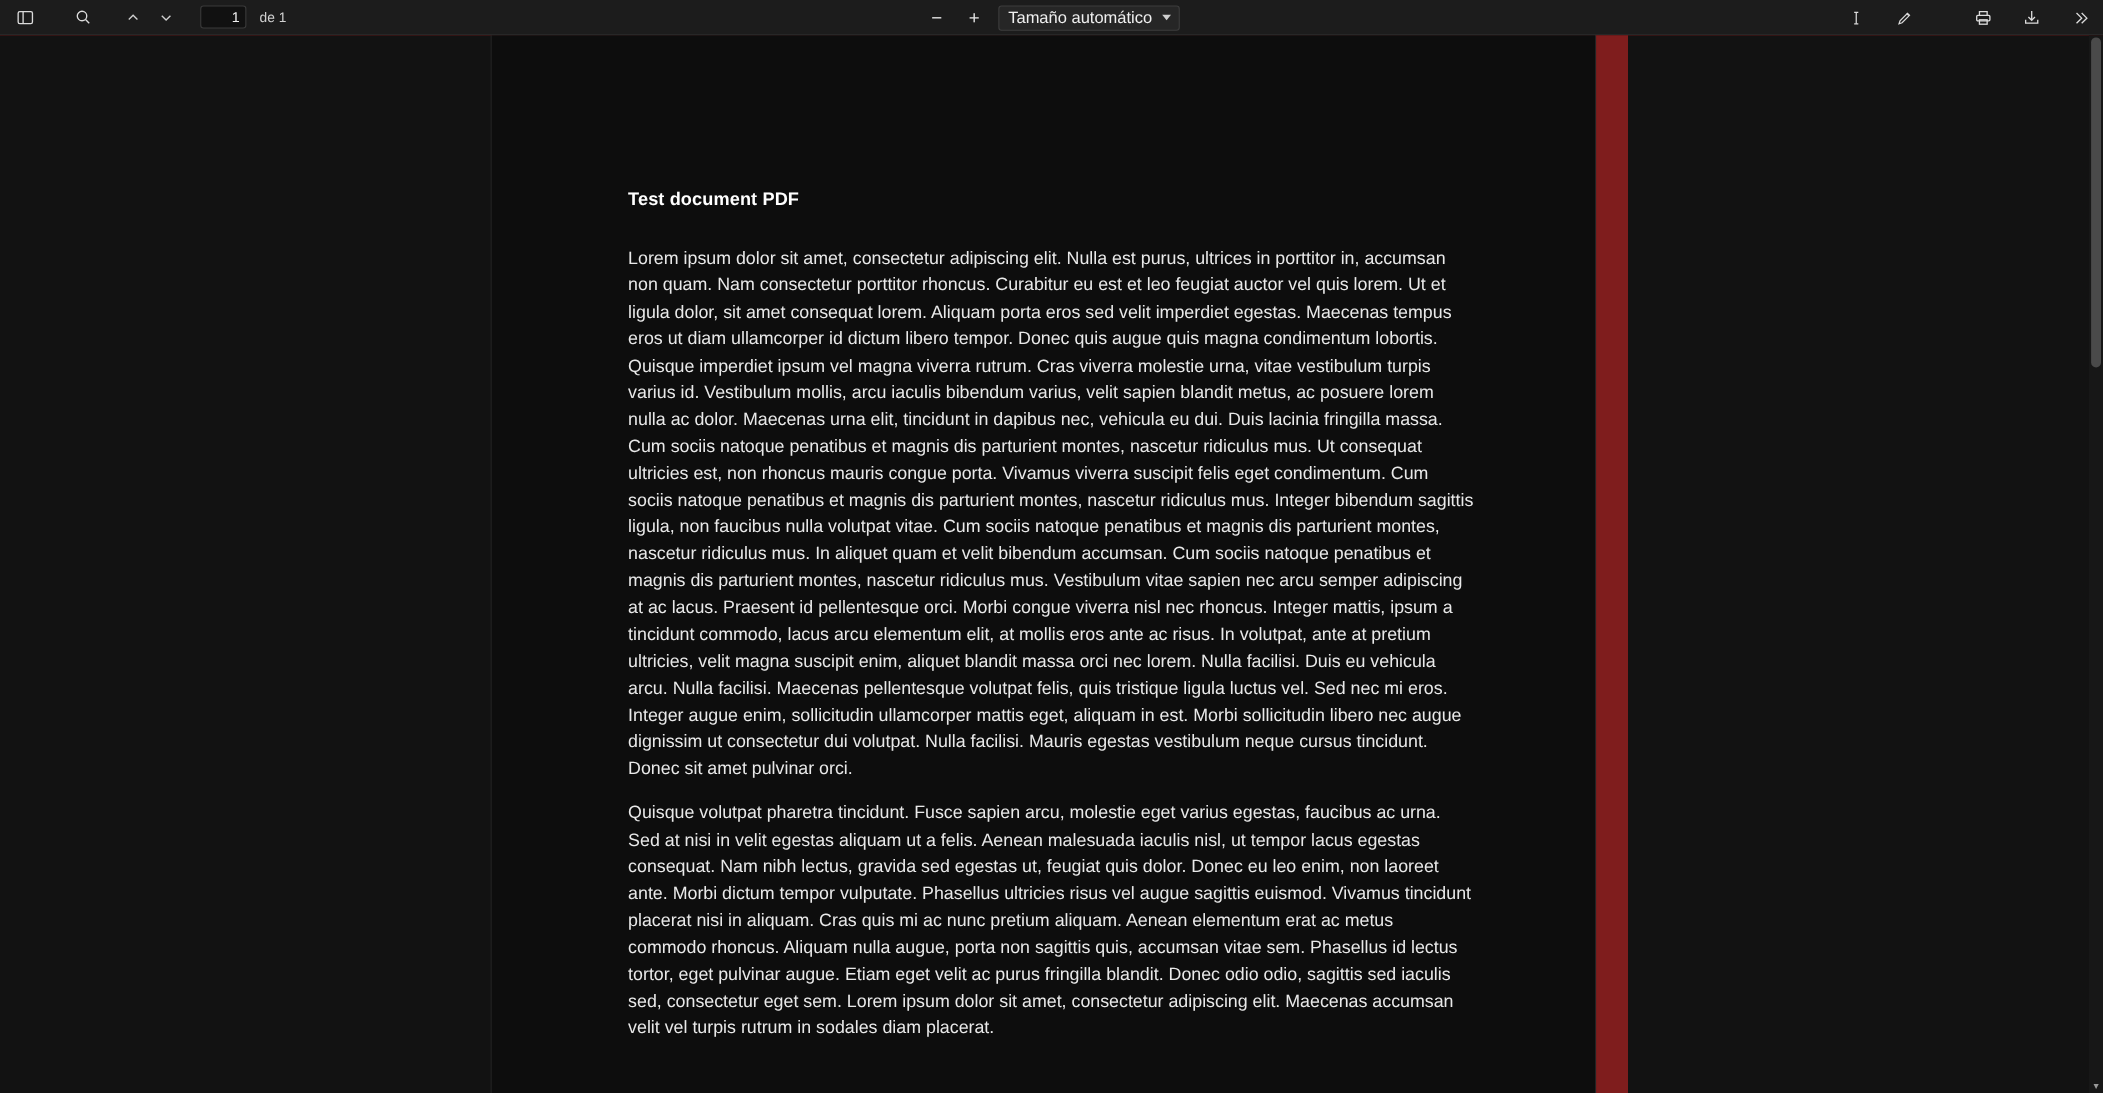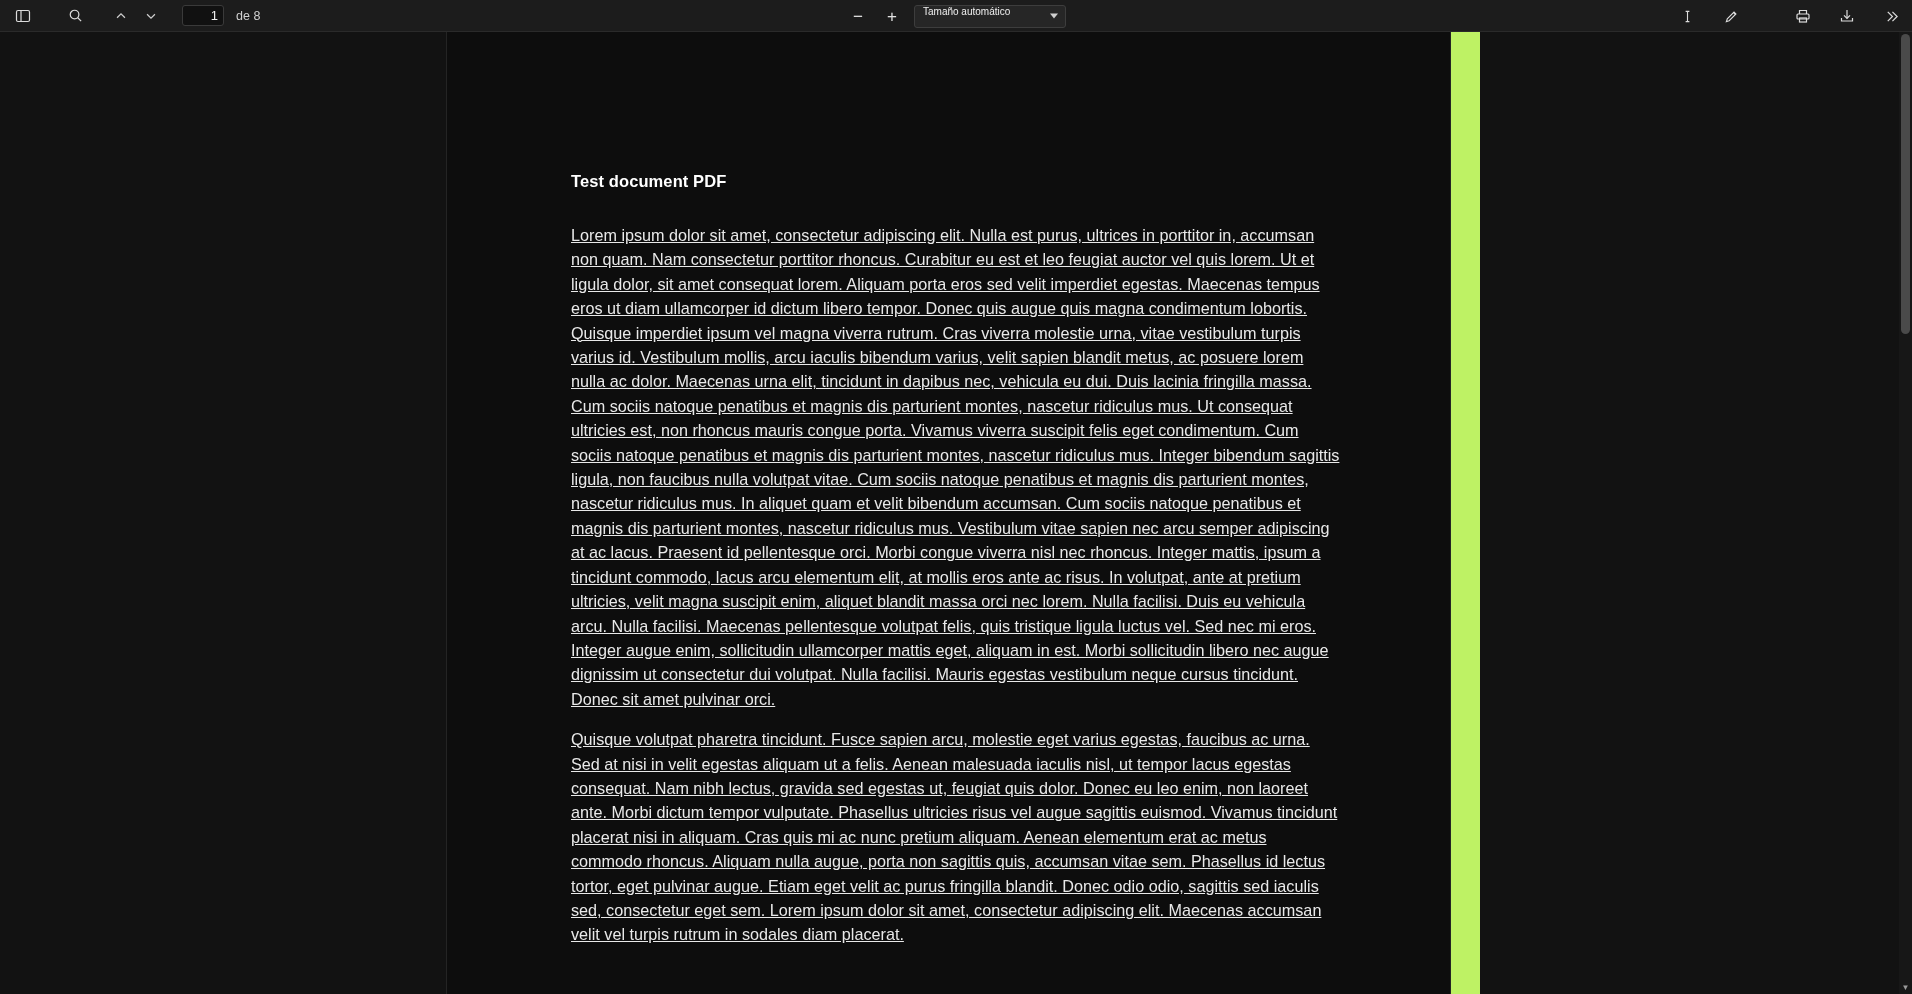--- a/index.html
+++ b/index.html
@@ -96,41 +96,42 @@
   }
 
   .zoom-select {
     position: relative;
     height: 23px;
     min-width: 152px;
     background: #262626;
     border: 1px solid #3d3d3d;
     border-radius: 3px;
     display: flex;
+    align-items: center;
     padding: 0 24px 0 8px;
-    font-size: 10px;
+    font-size: 15px;
     color: #efefef;
     box-sizing: border-box;
   }
   .zoom-select .caret {
     position: absolute;
     right: 7px;
     top: 50%;
     transform: translateY(-50%);
     width: 0; height: 0;
     border-left: 4px solid transparent;
     border-right: 4px solid transparent;
     border-top: 5px solid #cfcfcf;
   }
 
   
   .viewer {
     position: relative;
     height: 962px;
-    background: #bef264;
+    background: #7f1d1d;
     overflow: hidden;
   }
   .viewer-bg-left {
     position: absolute;
     left: 0; top: 0;
     width: 447px; height: 100%;
     background: #121212;
   }
   .viewer-bg-right {
     position: absolute;
@@ -157,21 +158,20 @@
     color: #ffffff;
     margin: 0 0 32px 0;
     letter-spacing: 0.1px;
   }
   .doc-para {
     font-size: 16.2px;
     line-height: 24.4px;
     color: #e9e9e9;
     margin: 0;
     text-align: left;
-    text-decoration: underline;
   }
   .doc-para + .doc-para { margin-top: 16px; }
 
   
   .scrollbar {
     position: absolute;
     right: 0;
     top: 0;
     width: 13px;
     height: 100%;
@@ -226,21 +226,21 @@
     </div>
 
     <div class="icon-btn">
       <svg width="14" height="14" viewBox="0 0 16 16" fill="none" stroke="#cfcfcf" stroke-width="1.4">
         <polyline points="3.5,6 8,10.5 12.5,6"></polyline>
       </svg>
     </div>
 
     <input class="page-input" value="1" style="">
 
-    <span class="page-total">de 8</span>
+    <span class="page-total">de 1</span>
   </div>
 
   <div class="tb-center">
     <div class="zoom-btn">−</div>
     <div class="zoom-btn">+</div>
     <div class="zoom-select">
       <span>Tamaño automático</span>
       <span class="caret"></span>
     </div>
   </div>

